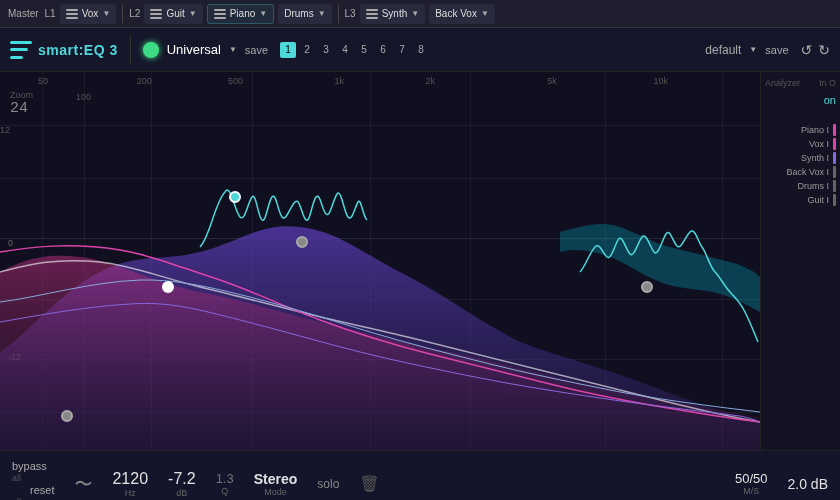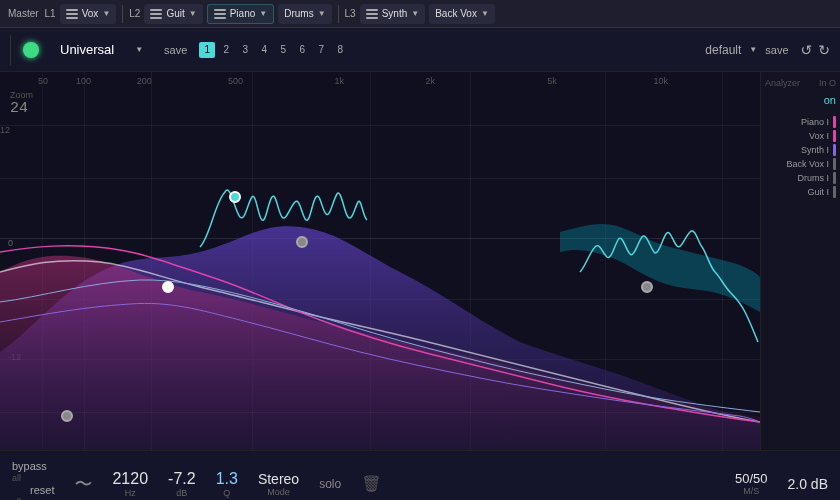--- a/index.html
+++ b/index.html
@@ -107,21 +107,21 @@
 
     .toolbar-separator {
       width: 1px;
       height: 30px;
       background: #333;
     }
 
     .preset-section {
       display: flex;
       align-items: center;
-      gap: 21px;
+      gap: 8px;
     }
     .green-dot {
       width: 16px;
       height: 16px;
       border-radius: 50%;
       background: #3ddc84;
       box-shadow: 0 0 6px #3ddc84;
     }
     .preset-name {
       font-size: 13px;
@@ -332,20 +332,28 @@
       <span class="track-arrow">▼</span>
     </div>
     <div class="track-item">
       <span class="track-name">Back Vox</span>
       <span class="track-arrow">▼</span>
     </div>
   </div>
 </div>
 
 <div class="main-toolbar">
+  <div class="logo">
+    <div class="logo-icon">
+      <span></span>
+        <span></span>
+        <span></span>
+    </div>
+    <span class="logo-text">smart:EQ 3</span>
+  </div>
 
   <div class="toolbar-separator"></div>
 
   <div class="preset-section">
     <div class="green-dot"></div>
     <span class="preset-name">Universal</span>
     <span class="dropdown-arrow">▼</span>
     <span class="save-btn">save</span>
   </div>
 
@@ -387,21 +395,21 @@
   <div style="position:absolute;top:0;bottom:0;left:10%;width:1px;background:rgba(255,255,255,0.05);"></div>
   <div style="position:absolute;top:0;bottom:0;left:18%;width:1px;background:rgba(255,255,255,0.05);"></div>
   <div style="position:absolute;top:0;bottom:0;left:30%;width:1px;background:rgba(255,255,255,0.05);"></div>
   <div style="position:absolute;top:0;bottom:0;left:44%;width:1px;background:rgba(255,255,255,0.05);"></div>
   <div style="position:absolute;top:0;bottom:0;left:56%;width:1px;background:rgba(255,255,255,0.05);"></div>
   <div style="position:absolute;top:0;bottom:0;left:72%;width:1px;background:rgba(255,255,255,0.05);"></div>
   <div style="position:absolute;top:0;bottom:0;left:86%;width:1px;background:rgba(255,255,255,0.05);"></div>
 
   <div style="position:absolute;top:4px;left:0;right:80px;">
     <span style="position:absolute;left:5%;font-size:9px;color:#555;">50</span>
-    <span style="position:absolute;left:10%;font-size:9px;color:#555;">100</span>
+    <span style="position:absolute;left:10%;font-size:9px;color:#555;margin-top:16px;">100</span>
     <span style="position:absolute;left:18%;font-size:9px;color:#555;">200</span>
     <span style="position:absolute;left:30%;font-size:9px;color:#555;">500</span>
     <span style="position:absolute;left:44%;font-size:9px;color:#555;">1k</span>
     <span style="position:absolute;left:56%;font-size:9px;color:#555;">2k</span>
     <span style="position:absolute;left:72%;font-size:9px;color:#555;">5k</span>
     <span style="position:absolute;left:86%;font-size:9px;color:#555;">10k</span>
   </div>
 
   <div style="position:absolute;top:18px;left:10px;">
     <div style="font-size:9px;color:#555;">Zoom</div>
@@ -452,21 +460,21 @@
   <div class="control-point" style="left:36%;top:45%;background:#888;border:2px solid #aaa;"></div>
   <div class="control-point" style="left:20%;top:57%;background:#fff;border:2px solid #fff;"></div>
   <div class="control-point" style="left:8%;top:91%;background:#888;border:2px solid #aaa;"></div>
   <div class="control-point" style="left:77%;top:57%;background:#888;border:2px solid #aaa;"></div>
 
   <div class="right-panel">
     <div style="display:flex;justify-content:space-between;align-items:center;margin-bottom:2px;">
       <span style="font-size:9px;color:#555;">Analyzer</span>
       <span style="font-size:9px;color:#555;">In  O</span>
     </div>
-    <div style="text-align:right;margin-bottom:8px;">
+    <div style="text-align:right;margin-bottom:16px;">
       <span style="font-size:11px;color:#4dd9dc;cursor:pointer;">on</span>
     </div>
     <div class="channel-list">
       <div class="channel-item">
         <span class="channel-name">Piano I</span>
         <div class="channel-bar" style="background:#dd44aa;"></div>
       </div>
       <div class="channel-item">
         <span class="channel-name">Vox I</span>
         <div class="channel-bar" style="background:#dd44aa;"></div>
@@ -511,26 +519,26 @@
     <div style="font-size:16px;color:#e0e0e0;font-weight:500;">2120</div>
     <div style="font-size:9px;color:#666;">Hz</div>
   </div>
 
   <div class="bottom-section">
     <div style="font-size:16px;color:#e0e0e0;font-weight:500;">-7.2</div>
     <div style="font-size:9px;color:#666;">dB</div>
   </div>
 
   <div class="bottom-section">
-    <div style="font-size:16px;color:#7dd3fc;font-weight:500;">1.3</div>
+    <div style="font-size:13px;color:#737373;font-weight:500;">1.3</div>
     <div style="font-size:9px;color:#666;">Q</div>
   </div>
 
   <div class="bottom-section">
-    <div style="font-size:14px;color:#e0e0e0;font-weight:400;text-align:right;">Stereo</div>
+    <div style="font-size:14px;color:#e0e0e0;font-weight:700;text-align:right;">Stereo</div>
     <div style="font-size:9px;color:#666;">Mode</div>
   </div>
 
   <span style="font-size:12px;color:#888;cursor:pointer;">solo</span>
 
   <span style="font-size:16px;color:#555;cursor:pointer;">🗑</span>
 
   <div class="spacer"></div>
 
   <div class="bottom-section">

